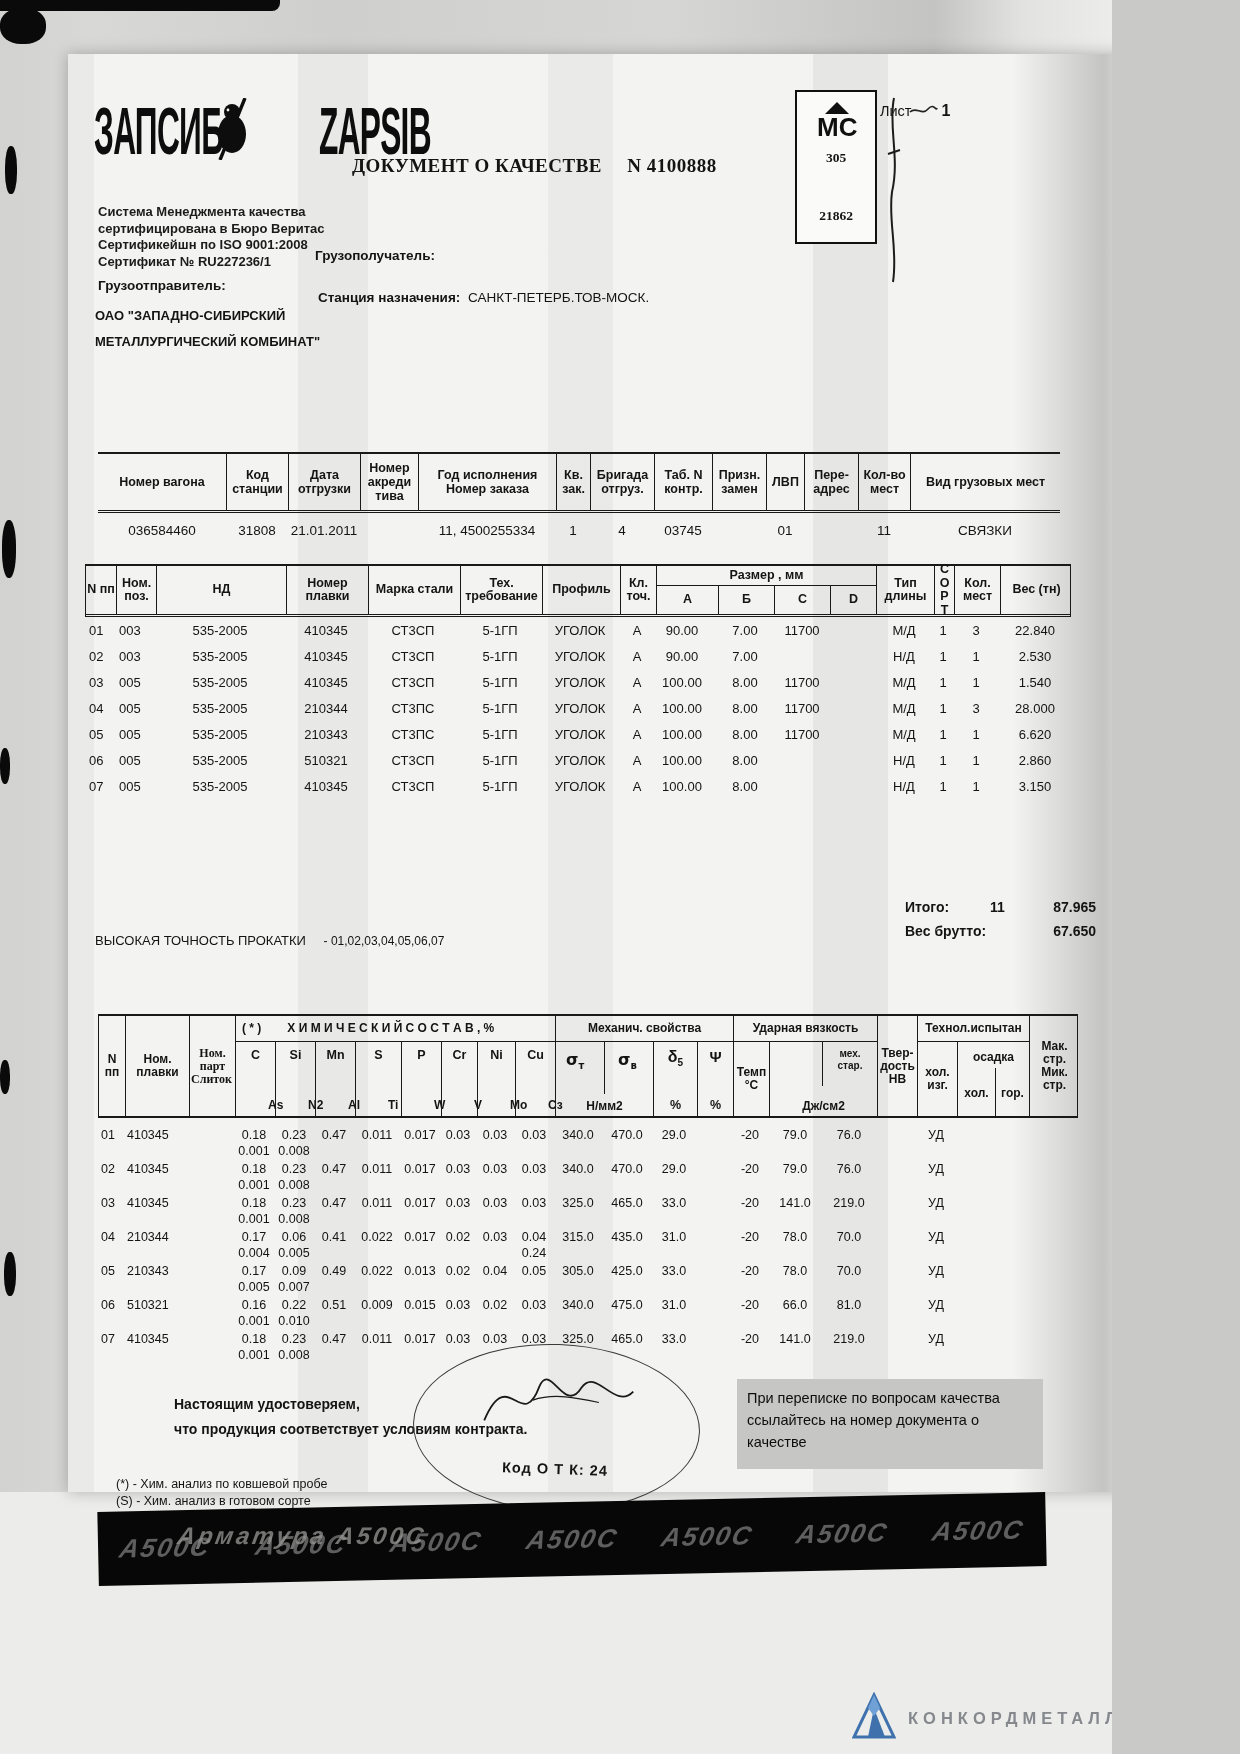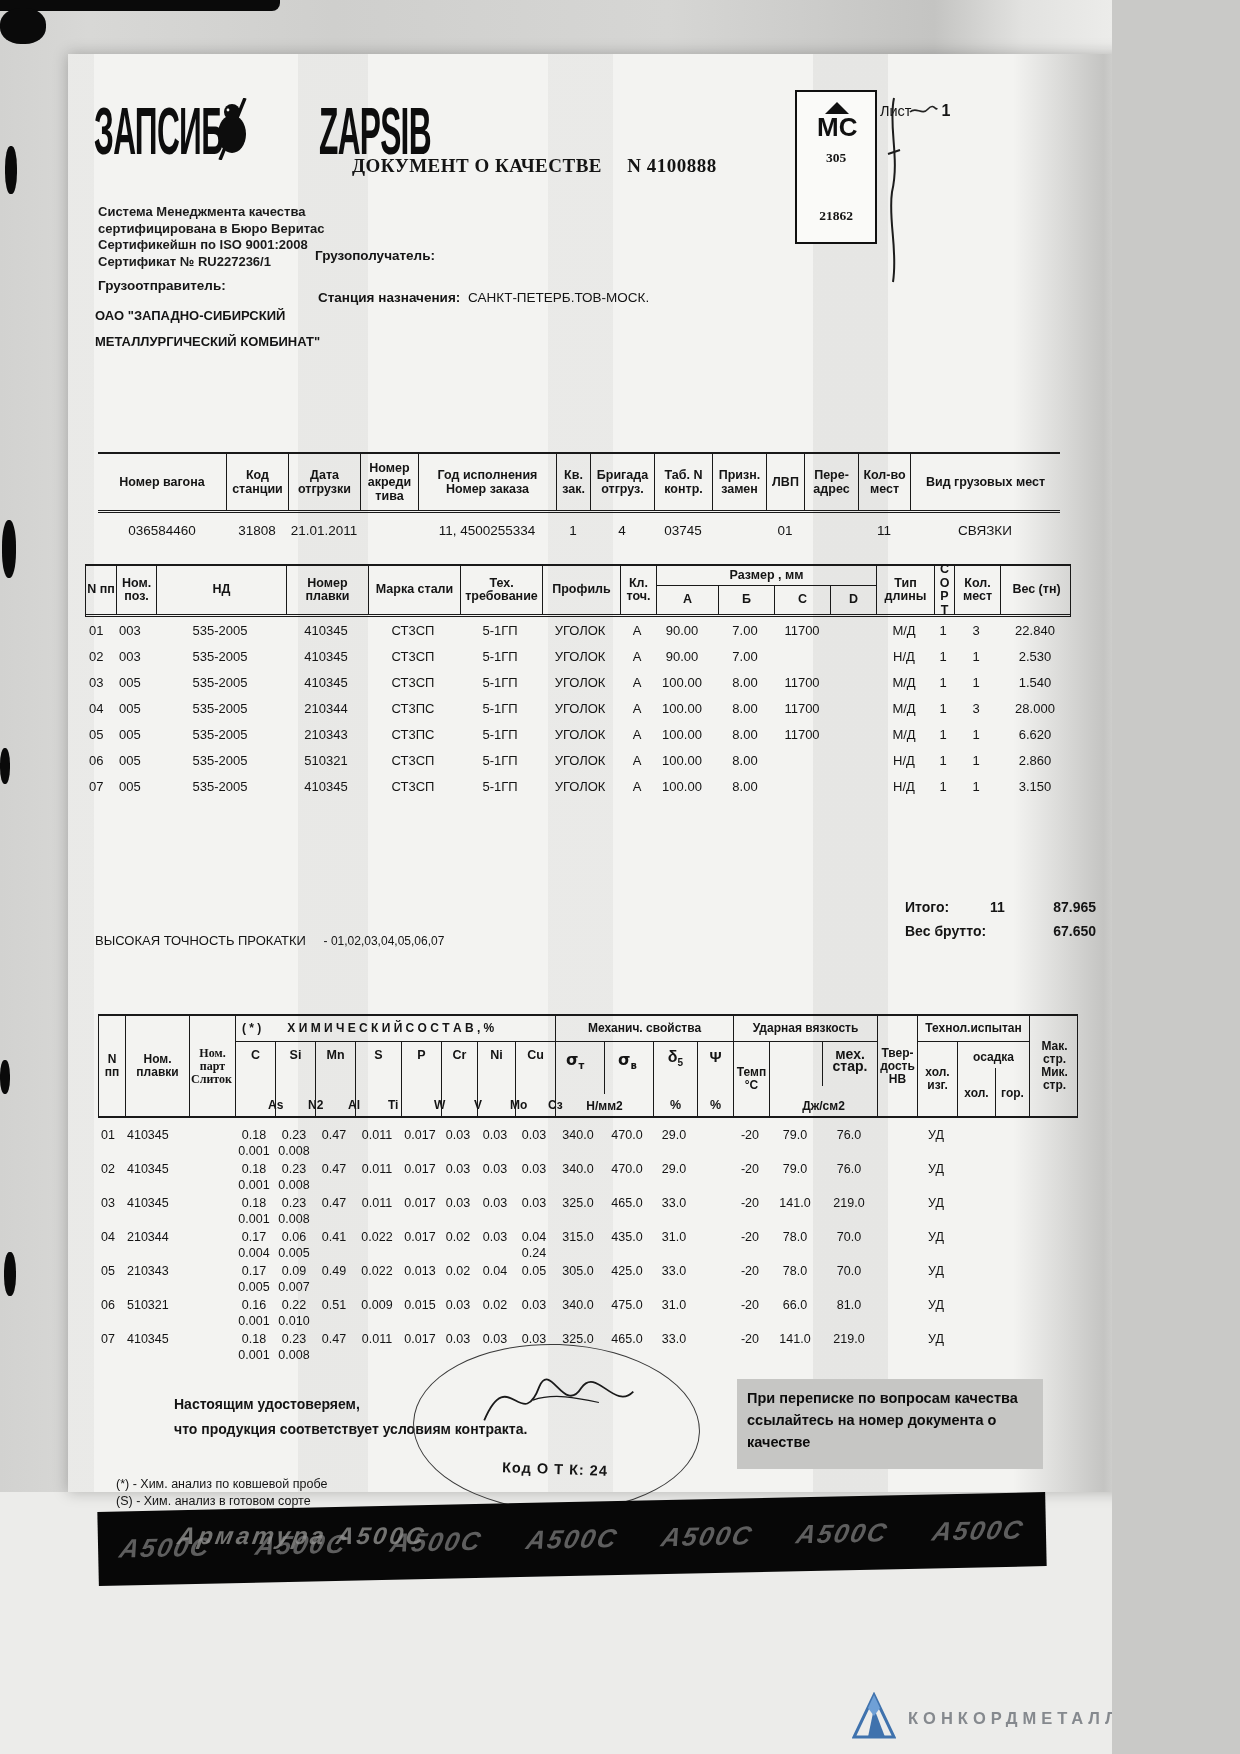--- a/index.html
+++ b/index.html
@@ -63,34 +63,34 @@
   .ec{display:flex;flex-direction:column;justify-content:space-between;align-items:center;border-left:1.6px solid #191919;box-sizing:border-box;font-size:12.5px;font-weight:bold;padding:6px 2px 4px 2px;}
   .ec .eb{align-self:flex-start;padding-left:4px;font-size:12px;margin-left:26px;}
   .chemtitle{justify-content:flex-start !important;padding-left:6px !important;gap:26px;}
   .sigcell{position:relative;border-left:1.6px solid #191919;box-sizing:border-box;grid-column:12/14;grid-row:2;}
   .sigdiv{position:absolute;left:48px;top:0;height:52px;border-left:1.4px solid #191919;}
   .sig{position:absolute;font-size:16px;font-weight:bold;font-family:"DejaVu Sans",sans-serif;}
   .sub{font-size:10px;vertical-align:sub;}
   .nmm{position:absolute;left:0;right:0;bottom:3px;text-align:center;font-size:12px;font-weight:bold;}
   .jcell{position:relative;border-left:1.6px solid #191919;box-sizing:border-box;grid-column:17/19;grid-row:2;}
   .jdiv{position:absolute;left:52px;top:0;height:44px;border-left:1.4px solid #191919;}
-  .mehstar{position:absolute;right:4px;top:6px;font-size:14px;font-weight:bold;text-align:center;line-height:12px;width:46px;}
+  .mehstar{position:absolute;right:4px;top:6px;font-size:10px;font-weight:bold;text-align:center;line-height:12px;width:46px;}
   .oscell{position:relative;border-left:1.6px solid #191919;box-sizing:border-box;grid-column:21/23;grid-row:2;font-size:12px;font-weight:bold;text-align:center;}
   .osdiv{position:absolute;left:37px;top:26px;bottom:0;border-left:1.4px solid #191919;}
   .oslbl{position:absolute;left:0;right:0;top:8px;}
   .osh{position:absolute;left:0;width:37px;top:44px;}
   .osg{position:absolute;left:38px;right:0;top:44px;}
   .c3row{margin-bottom:1px;}
   .l1,.l2{display:grid;align-items:center;font-size:12.5px;}
   .l1{height:17px;}
   .l2{height:16px;}
   .l1>span,.l2>span{text-align:center;}
   .l1>span.g1,.l1>span.g2{text-align:left;padding-left:3px;}
   
-  .qbox{background:#c6c6c4;color:#0d0d0d;font-weight:bold;font-size:14.5px;line-height:22px;padding:8px 10px;box-sizing:border-box;}
+  .qbox{background:#c6c6c4;color:#0d0d0d;font-weight:normal;font-size:14.5px;line-height:22px;padding:8px 10px;box-sizing:border-box;}
   .ellipse{border:1.3px solid #3a3a3a;border-radius:50%;transform:rotate(2deg);}
   .otktext{font-size:14.5px;font-weight:bold;letter-spacing:1px;}
   .notes{font-size:12.5px;line-height:17px;}
   .strip{background:#070707;transform:rotate(-1.2deg);overflow:hidden;display:flex;align-items:center;justify-content:space-around;}
   .wtoken{color:#5e5e5e;font-size:26px;font-weight:bold;font-style:italic;letter-spacing:2px;transform:skewX(-14deg);white-space:nowrap;}
   .wghost{position:absolute;left:48px;top:24px;color:#979795;opacity:.75;font-size:24px;font-weight:bold;font-style:italic;letter-spacing:3px;transform:skewX(-10deg);}
   
   .brandtxt{font-size:16.5px;font-weight:bold;letter-spacing:5px;color:#85898e;}
   .itog{font-size:14px;font-weight:bold;}
 </style>

